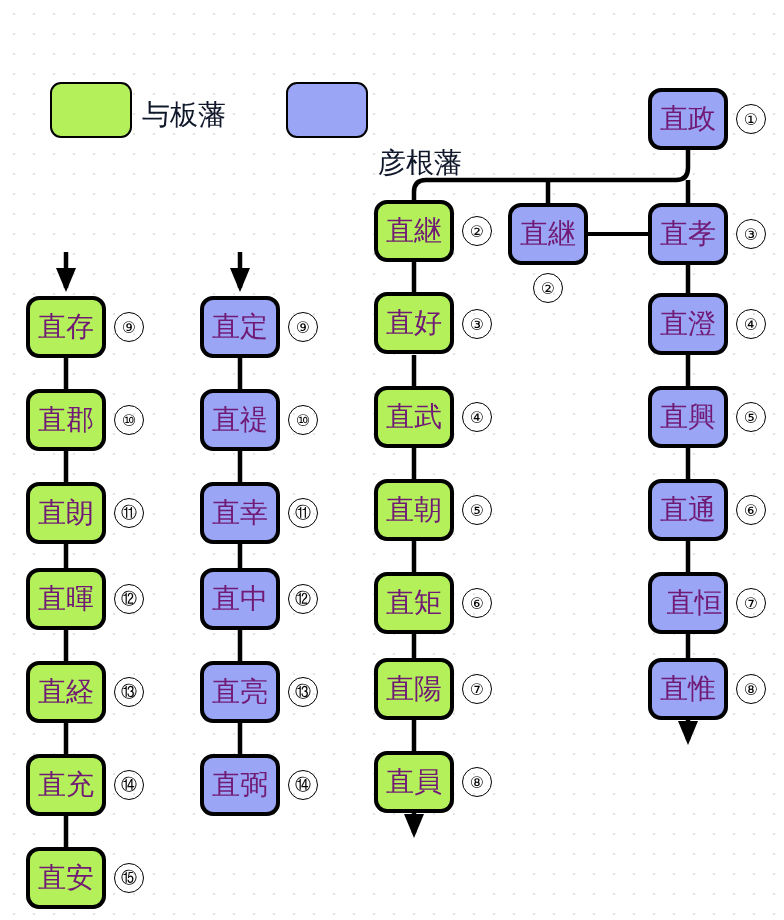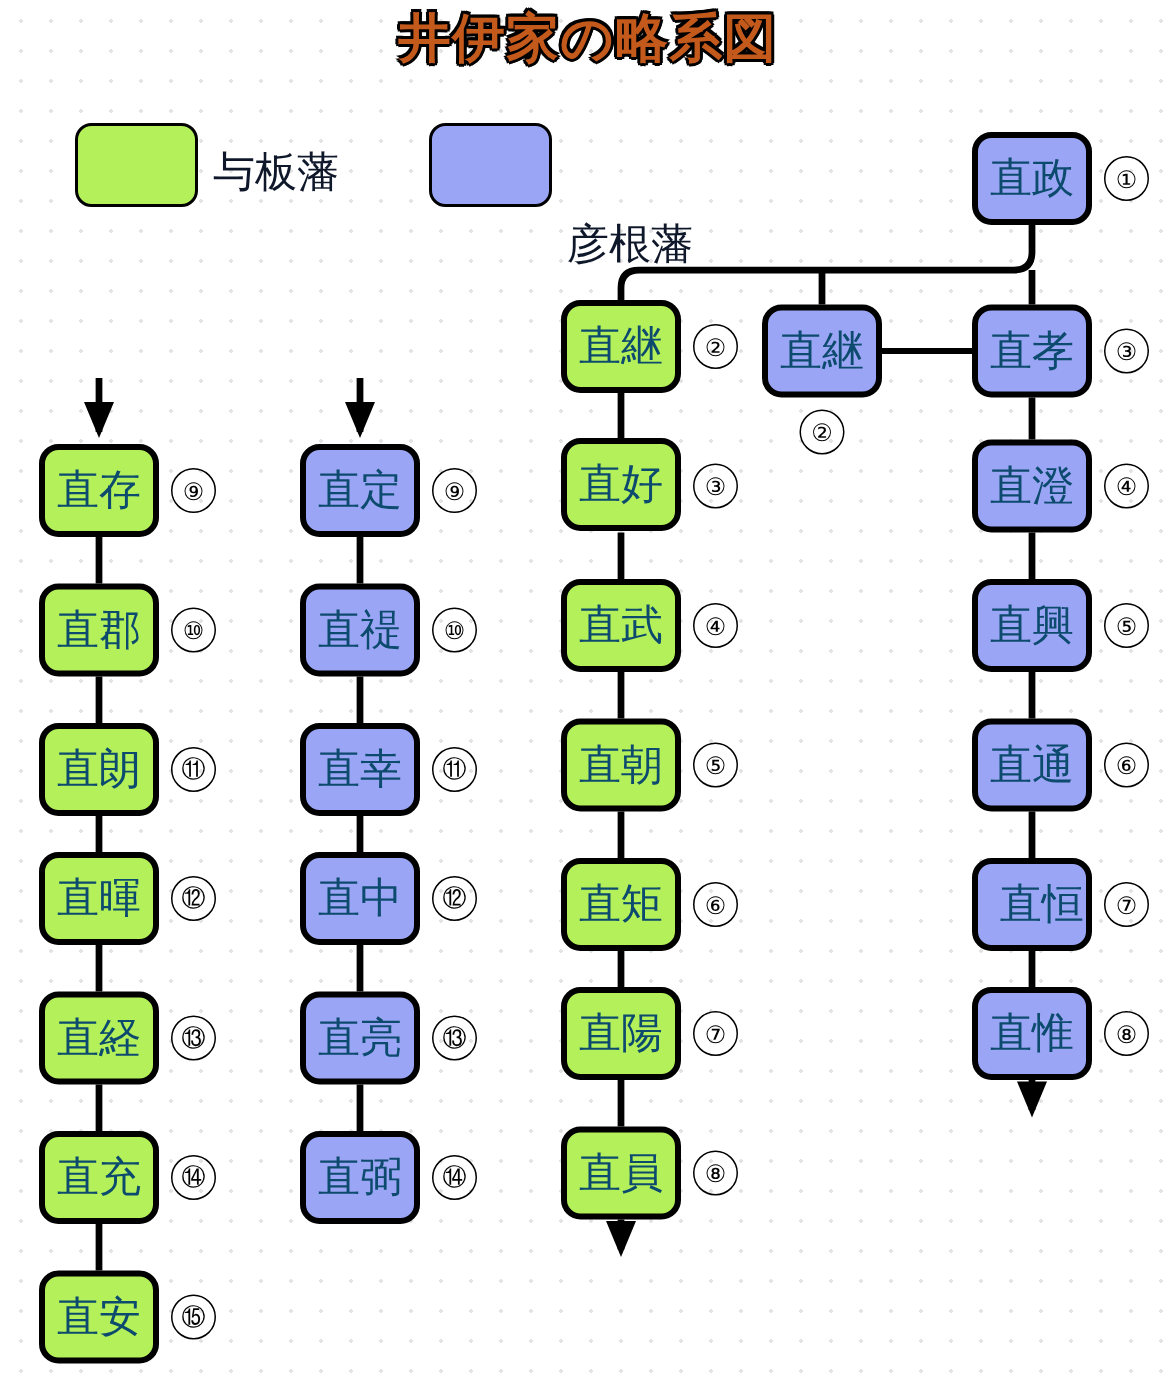--- a/index.html
+++ b/index.html
@@ -56,21 +56,21 @@
   
   .node{
     position:absolute;
     width:80px;height:62px;
     border:4px solid #000;
     border-radius:13px;
     box-sizing:border-box;
     display:flex;align-items:center;justify-content:center;
     font-size:28px;
     line-height:1;
-    color:#0c4a6e;
+    color:#701a75;
     letter-spacing:0px;
     z-index:3;
   }
   .node.green{background:#b4f05a;}
   .node.blue{background:#9aa6f5;}
 
   .numlabel{
     position:absolute;
     width:30px;height:30px;
     border:1.6px solid #000;
@@ -82,21 +82,20 @@
     background:transparent;
     color:#000;
     z-index:4;
   }
 </style>
 </head>
 <body>
 
 <div id="stage">
 
-  <div id="title"><span>井伊家の略系図</span></div>
 
   <svg id="wires" viewBox="0 0 784 920">
     <g fill="none" stroke="#000" stroke-width="4.5" stroke-linecap="butt">
 
       <path d="M688,150 L688,168 Q688,180 676,180 L426,180 Q414,180 414,192 L414,200"></path>
       <path d="M548,180 Q548,192 548,196 L548,203"></path>
 
       <path d="M688,180 L688,203"></path>
 
       <path d="M588,234 L648,234" stroke-width="4"></path>

